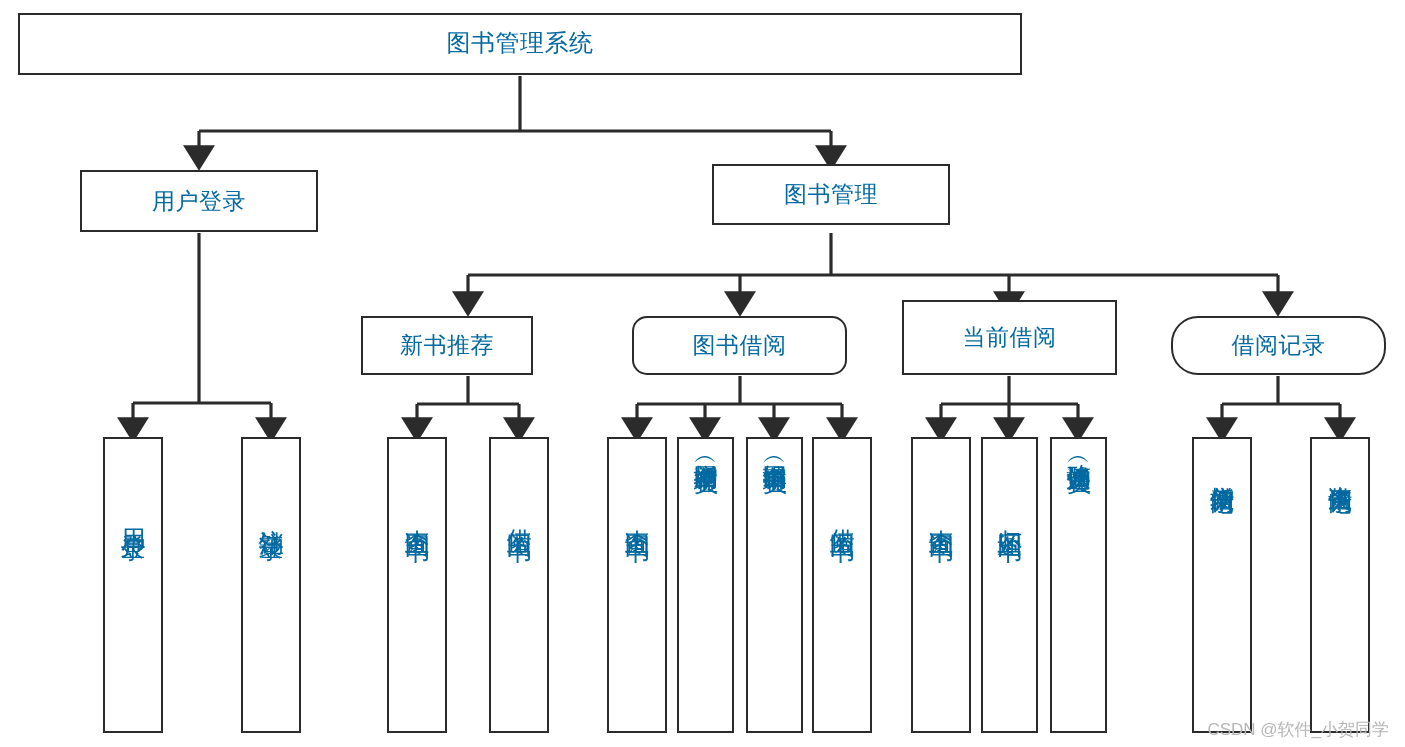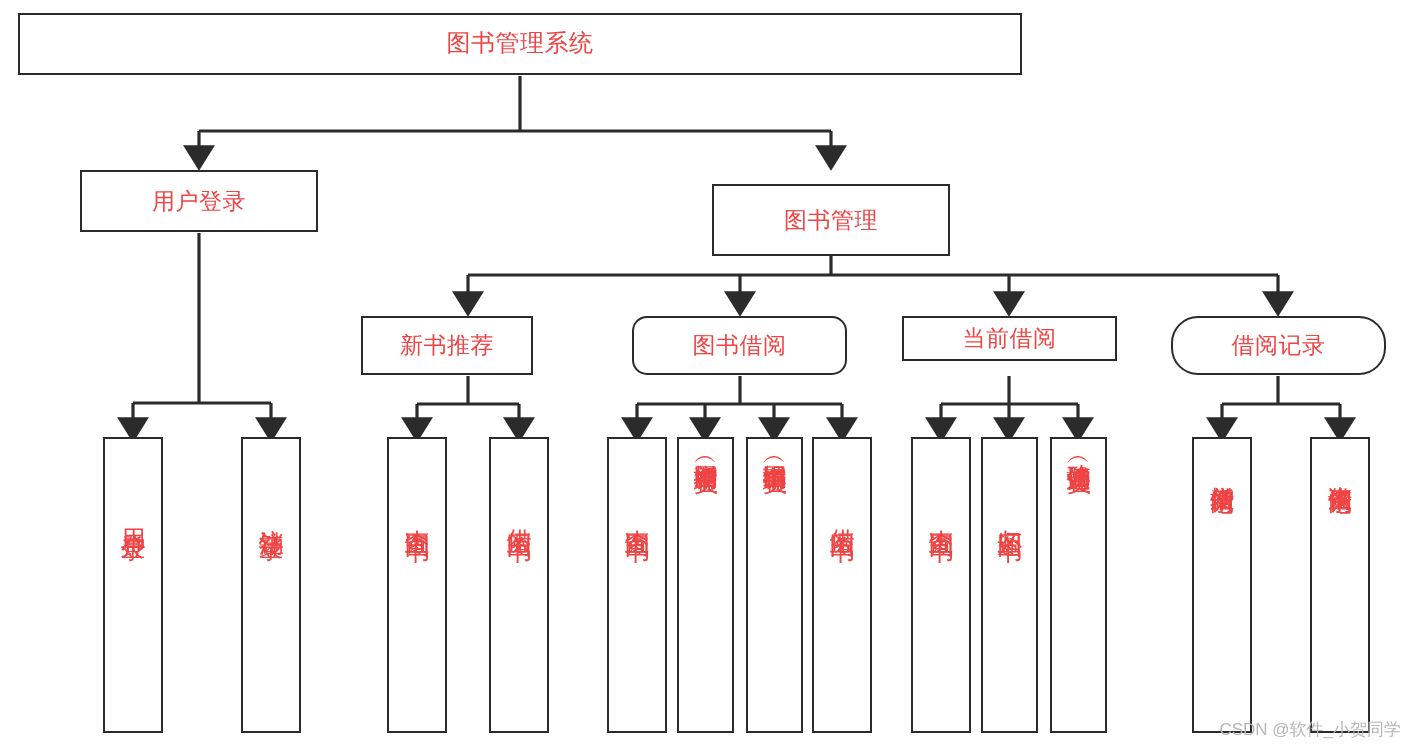--- a/index.html
+++ b/index.html
@@ -26,21 +26,21 @@
     pointer-events: none;
   }
   .node {
     position: absolute;
     box-sizing: border-box;
     border: 2.5px solid #2b2b2b;
     background: #ffffff;
     display: flex;
     align-items: center;
     justify-content: center;
-    color: #ef4444;
+    color: #0369a1;
   }
   .node .lbl {
     display: block;
     text-align: center;
     line-height: 1.15;
     white-space: nowrap;
   }
   
   .node.h .lbl {
     font-size: 23px;
@@ -62,21 +62,21 @@
     line-height: 1.1;
     letter-spacing: 3px;
     white-space: normal;
   }
   .node.v.long .lbl {
     font-size: 24px;
     letter-spacing: 1px;
   }
   .watermark {
     position: absolute;
-    right: 4px;
+    right: 16px;
     bottom: 6px;
     font-size: 17px;
     color: #b6b6b6;
     white-space: nowrap;
     font-family: "Liberation Sans", sans-serif;
   }
 </style>
 </head>
 <body>
 
@@ -132,31 +132,31 @@
     </g>
   </svg>
 
   <div class="node h root" style="left:18px; top:13px; width:1004px; height:62px;">
     <span class="lbl">图书管理系统</span>
   </div>
 
   <div class="node h" style="left:80px; top:170px; width:238px; height:62px;">
     <span class="lbl">用户登录</span>
   </div>
-  <div class="node h" style="left:712px; top:184px; width:238px; height:72px;">
+  <div class="node h" style="left:712px; top:164px; width:238px; height:61px;">
     <span class="lbl">图书管理</span>
   </div>
 
   <div class="node h" style="left:361px; top:316px; width:172px; height:59px;">
     <span class="lbl">新书推荐</span>
   </div>
   <div class="node h" style="left:632px; top:316px; width:215px; height:59px;border-radius:15px;">
     <span class="lbl">图书借阅</span>
   </div>
-  <div class="node h" style="left:902px; top:316px; width:215px; height:45px;">
+  <div class="node h" style="left:902px; top:300px; width:215px; height:75px;">
     <span class="lbl">当前借阅</span>
   </div>
   <div class="node h" style="left:1171px; top:316px; width:215px; height:59px;border-radius:27px;">
     <span class="lbl">借阅记录</span>
   </div>
 
   <div class="node v" style="left:103px; top:437px; width:60px; height:296px; padding-top:70px;">
     <span class="lbl">用户登录</span>
   </div>
   <div class="node v" style="left:241px; top:437px; width:60px; height:296px; padding-top:70px;">

